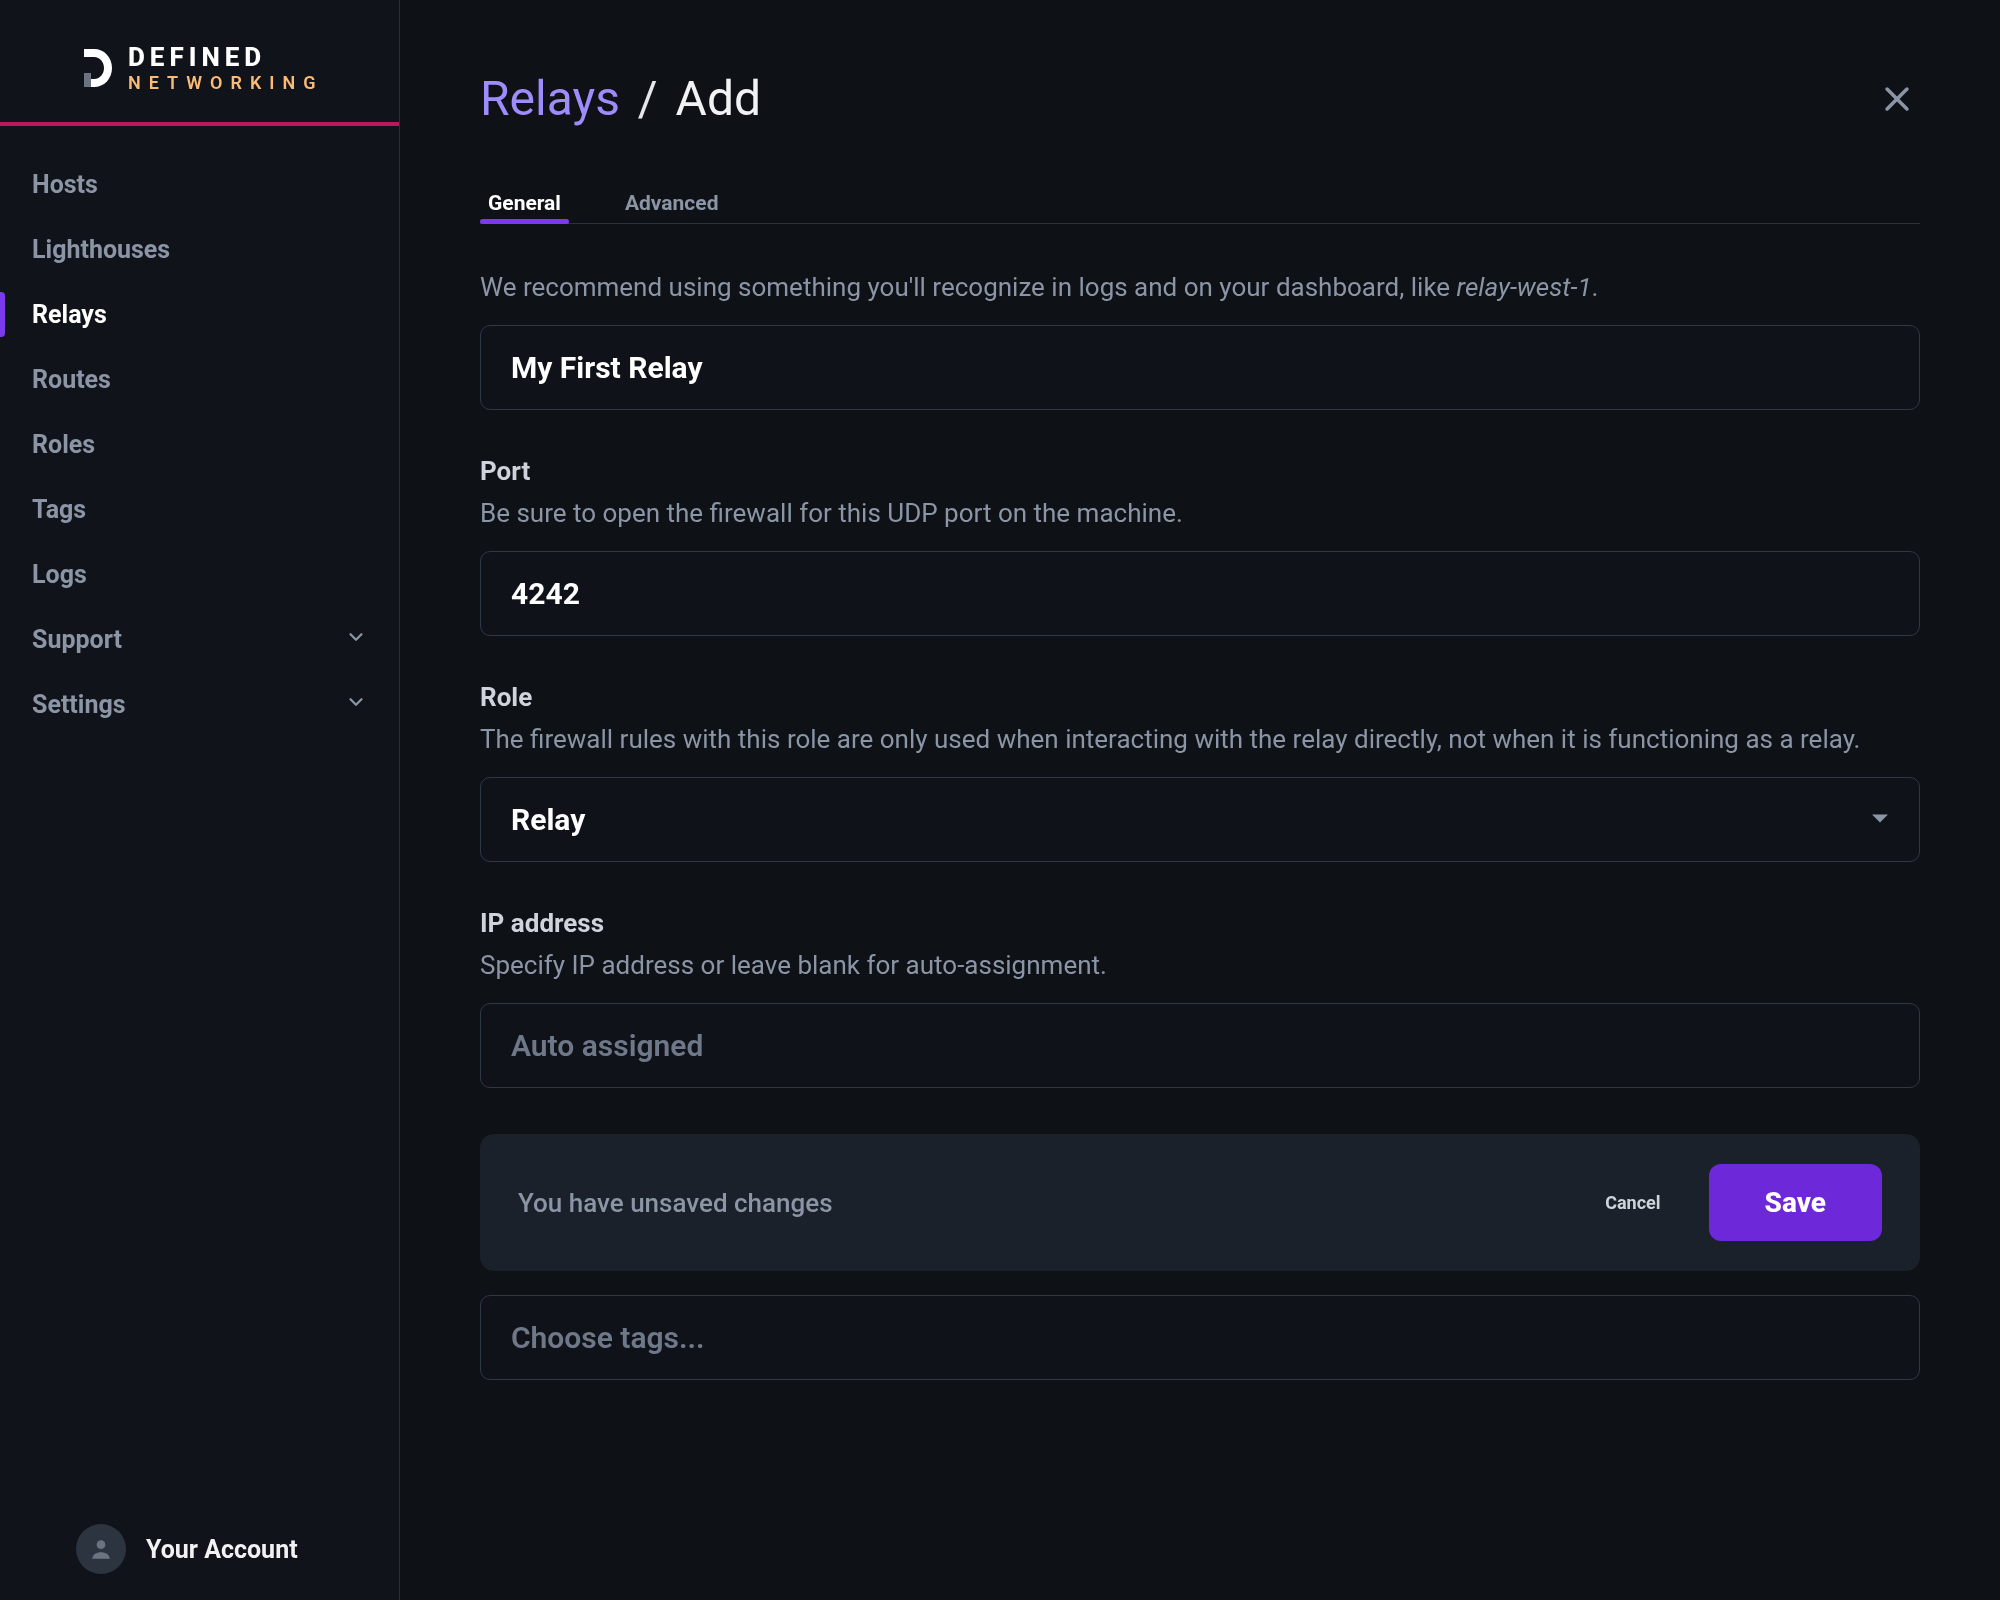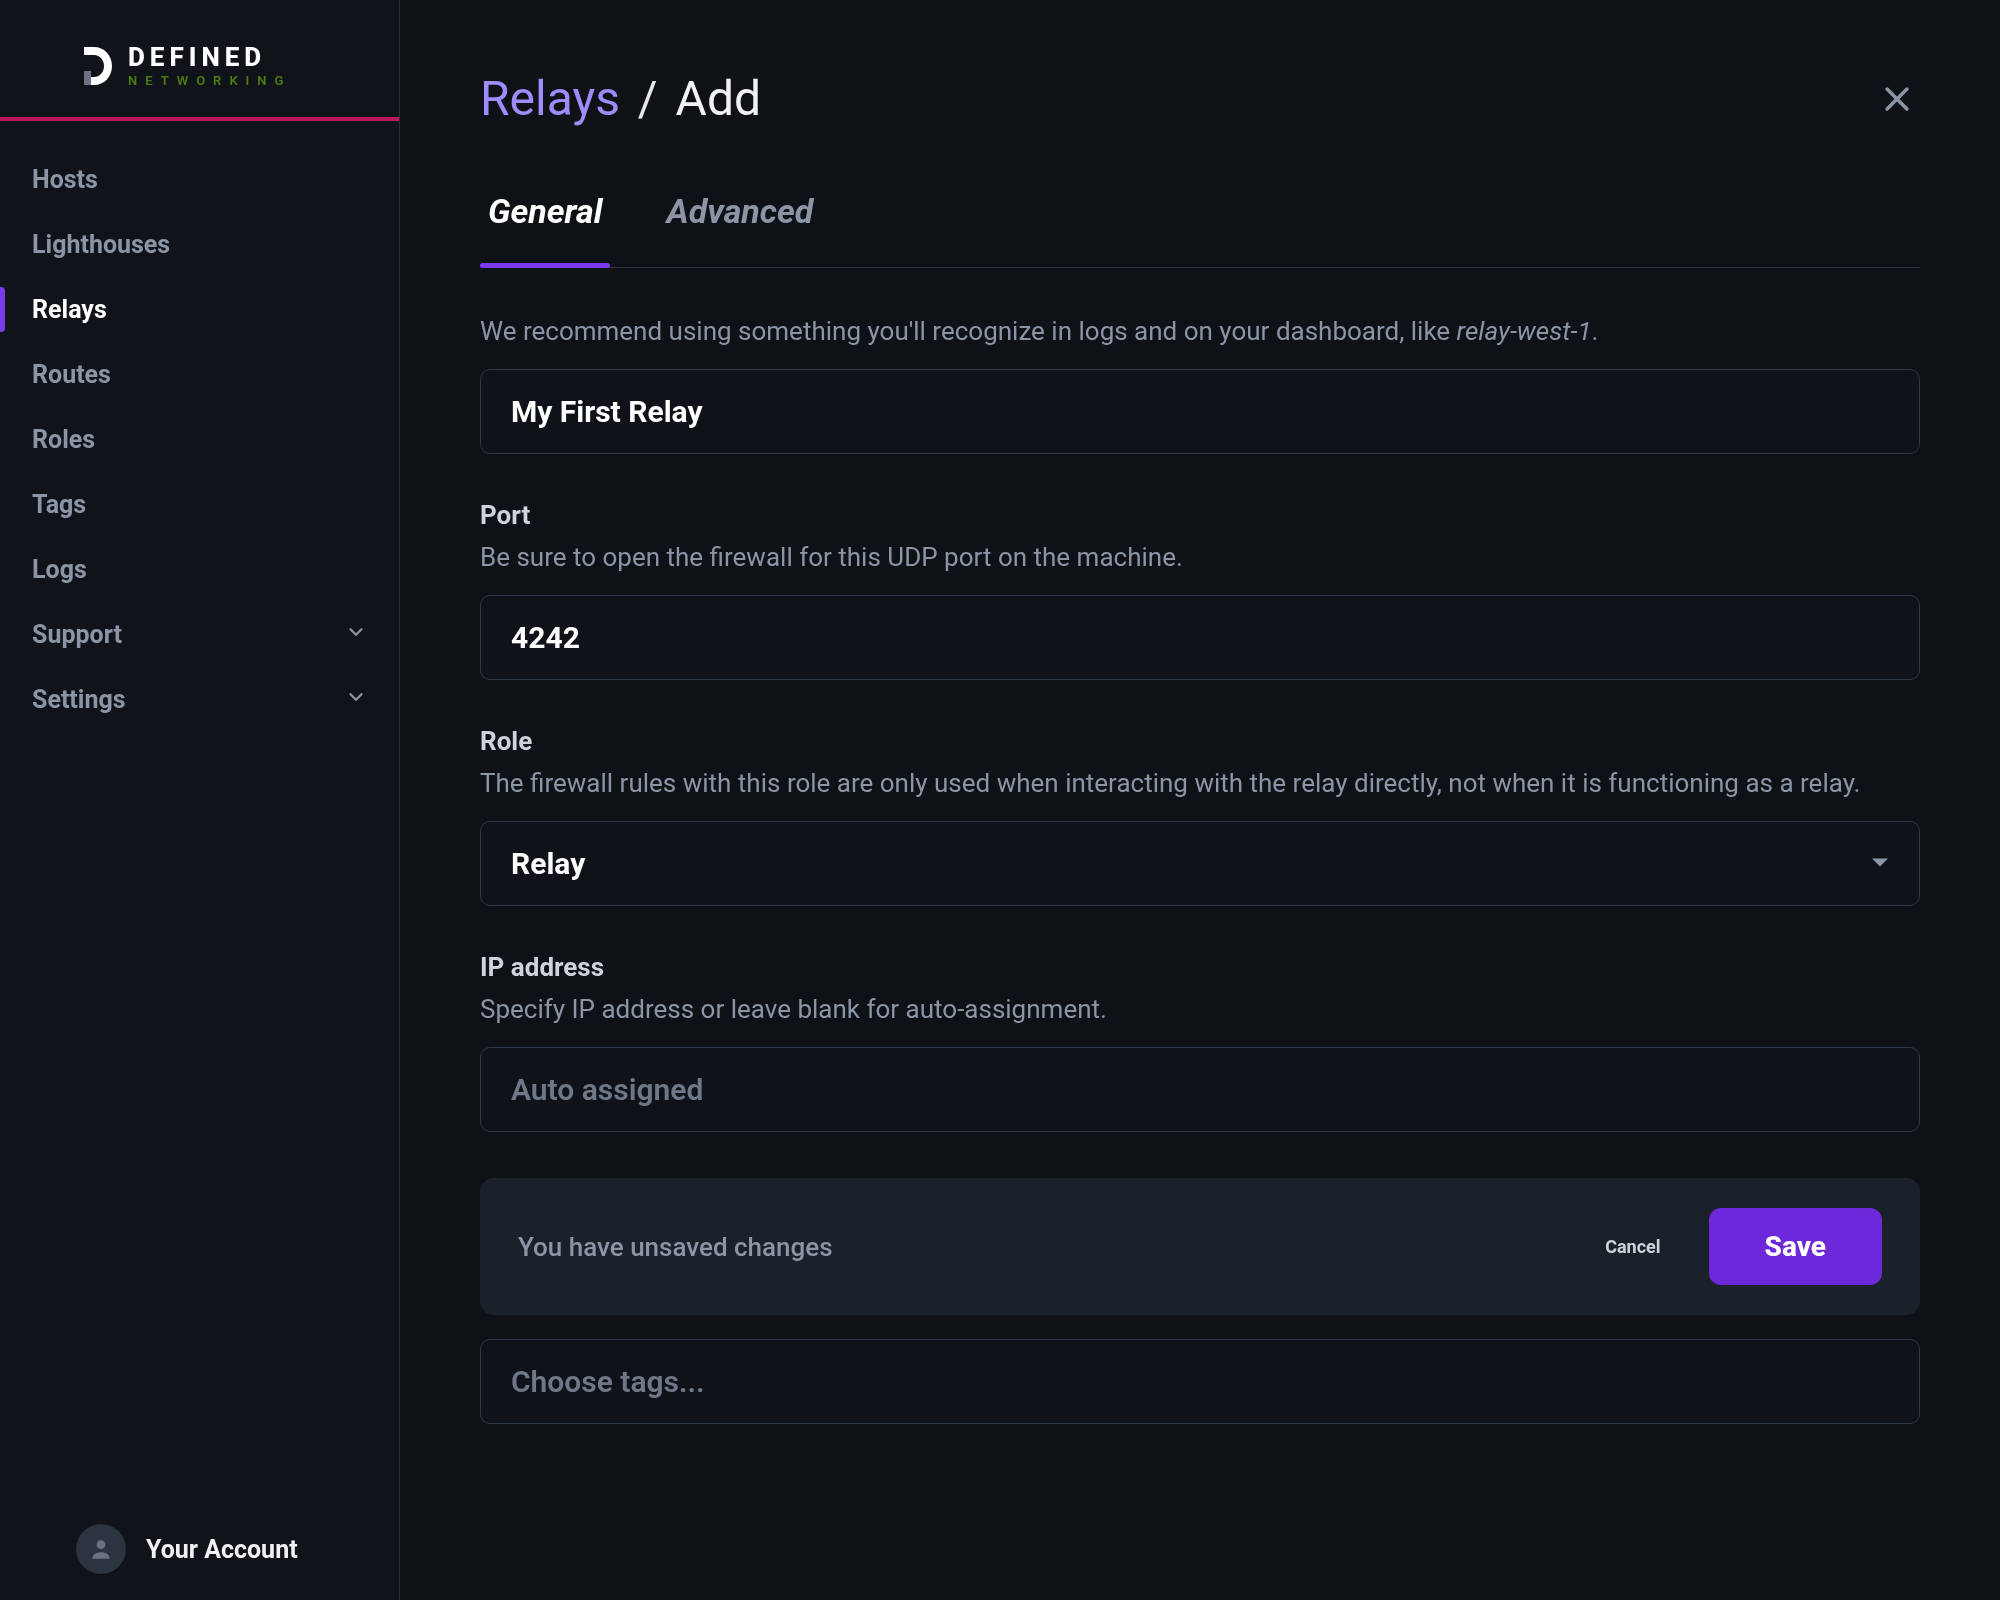--- a/index.html
+++ b/index.html
@@ -38,24 +38,24 @@
     }
     .logo-mark svg { display: block; }
     .logo-text { display: flex; flex-direction: column; line-height: 1; }
     .logo-line1 {
       font-size: 26px;
       font-weight: 800;
       letter-spacing: 5px;
       color: #fff;
     }
     .logo-line2 {
-      font-size: 13px;
+      font-size: 18px;
       font-weight: 600;
       letter-spacing: 8px;
-      color: #4d7c0f;
+      color: #fdba74;
       margin-top: 4px;
     }
 
     .nav {
       padding-top: 26px;
       flex: 1;
     }
     .nav-item {
       display: flex;
       align-items: center;
@@ -115,27 +115,26 @@
     .close-btn { cursor: pointer; padding: 6px; margin-top: 6px; }
     .close-btn svg { width: 34px; height: 34px; stroke: #8b95a6; }
 
     .tabs {
       display: flex;
       gap: 48px;
       margin-top: 64px;
       border-bottom: 1px solid #2a3340;
     }
     .tab {
-      padding: 0 8px 36px 8px;
-      font-size: 34px;
+      padding: 0 8px 8px 8px;
+      font-size: 21px;
       font-weight: 700;
       color: #8b95a6;
       cursor: pointer;
       position: relative;
-      font-style: italic;
     }
     .tab.active { color: #fff; }
     .tab.active::after {
       content: "";
       position: absolute;
       left: 0; right: 0; bottom: -1px;
       height: 5px;
       background: #7c3aed;
       border-radius: 3px;
     }

